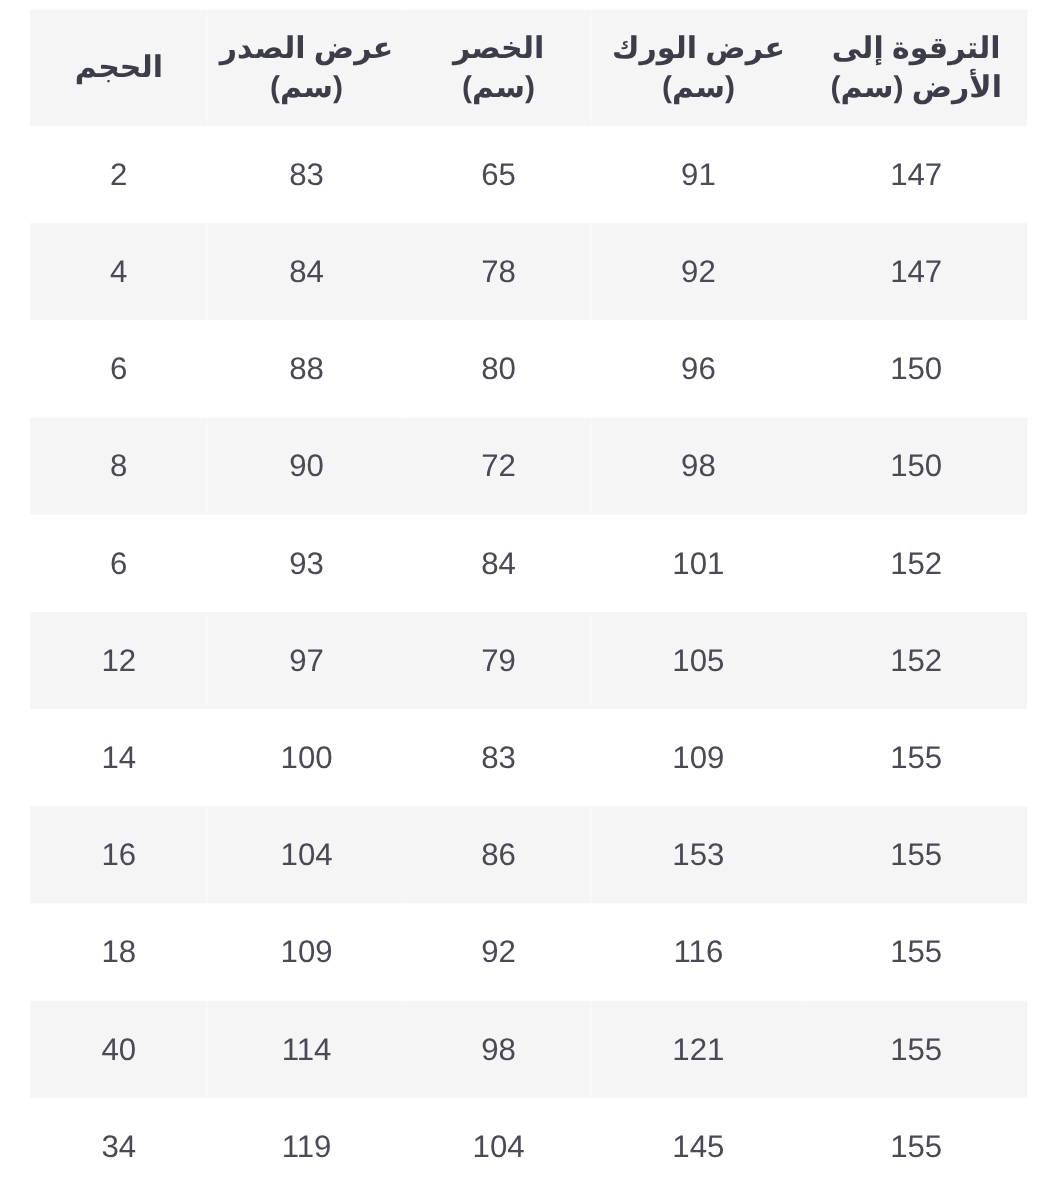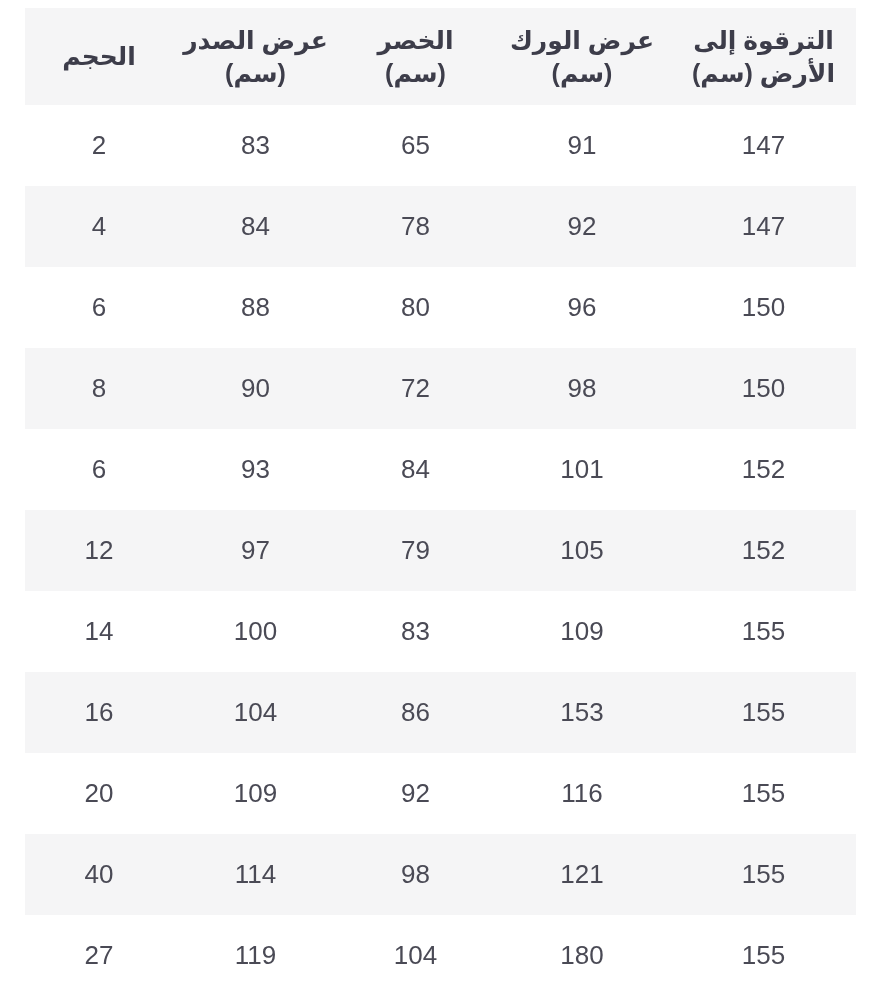--- a/index.html
+++ b/index.html
@@ -149,31 +149,31 @@
         <td>153</td>
         <td>86</td>
         <td>104</td>
         <td>16</td>
       </tr>
       <tr class="row-odd">
         <td>155</td>
         <td>116</td>
         <td>92</td>
         <td>109</td>
-        <td>20</td>
+        <td>18</td>
       </tr>
       <tr class="row-even">
         <td>155</td>
         <td>121</td>
         <td>98</td>
         <td>114</td>
         <td>40</td>
       </tr>
       <tr class="row-odd">
         <td>155</td>
-        <td>180</td>
+        <td>145</td>
         <td>104</td>
         <td>119</td>
-        <td>27</td>
+        <td>34</td>
       </tr>
     </tbody>
   </table>
 </div>
 
 </body></html>

